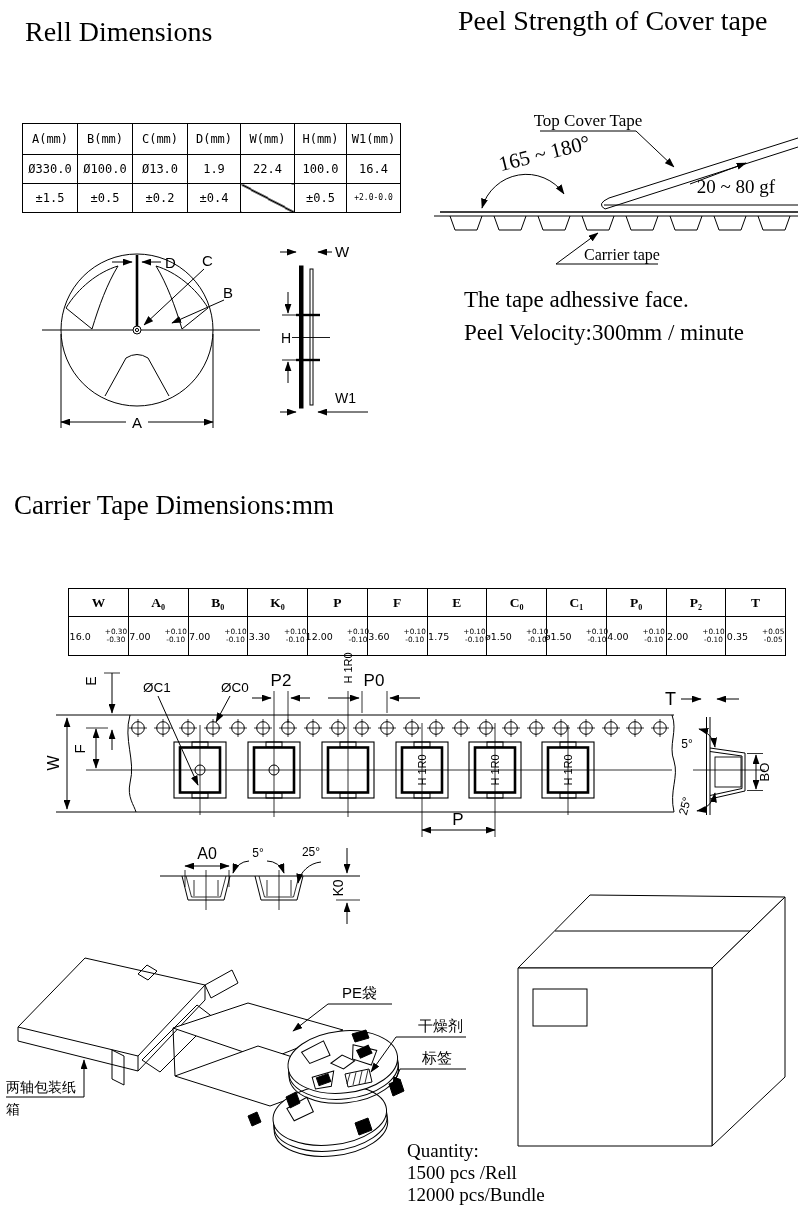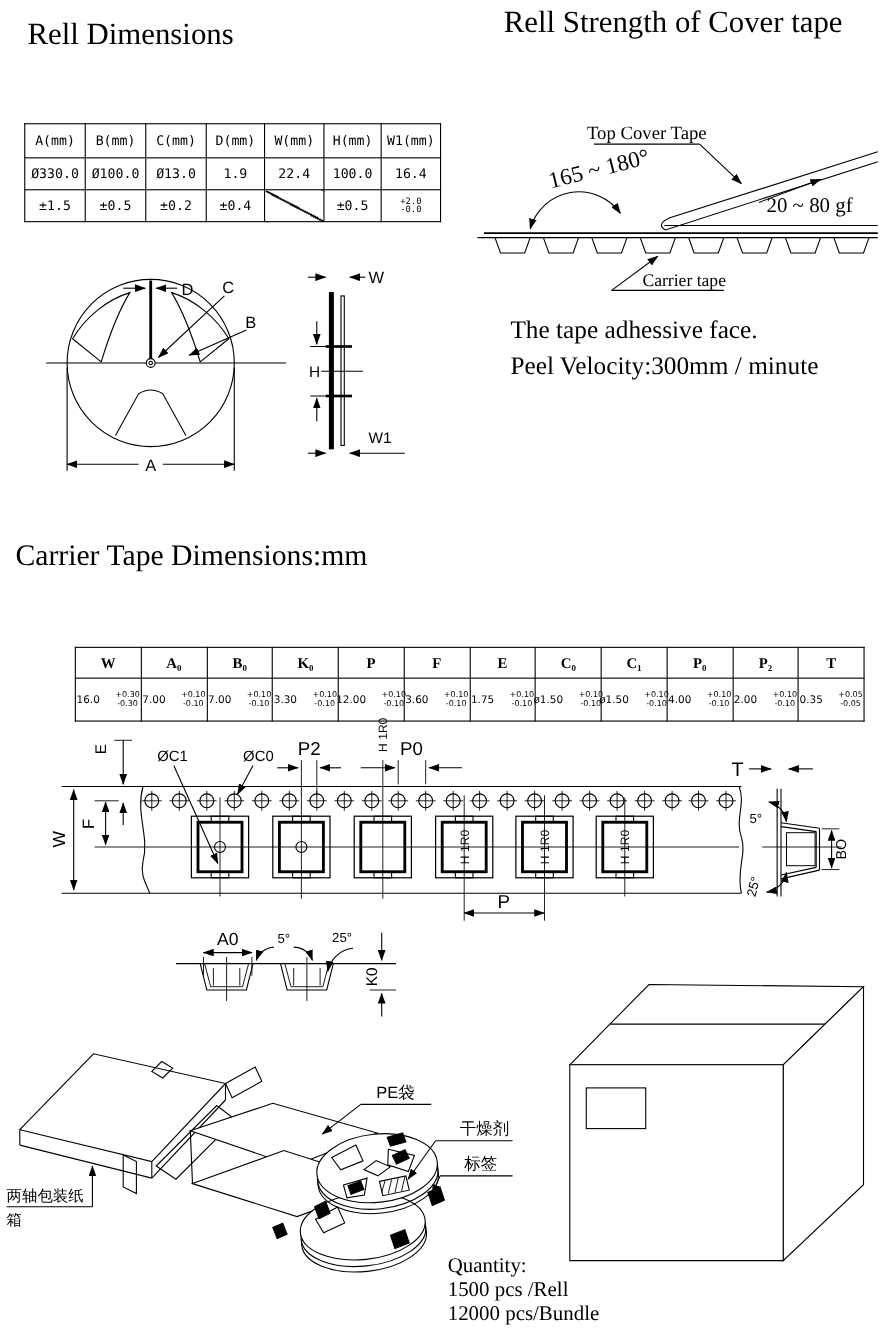--- a/index.html
+++ b/index.html
@@ -8,21 +8,21 @@
   .abs{position:absolute}
   .title{font-family:"Liberation Serif","DejaVu Serif",serif;white-space:nowrap}
   svg{position:absolute;overflow:visible}
   svg text{fill:#000}
   table{position:absolute;border-collapse:collapse;table-layout:fixed;background:#fff}
   td,th{border:1px solid #000;text-align:center;vertical-align:middle;padding:0;font-weight:normal}
   .rtab{font-family:"DejaVu Sans Mono","Liberation Mono",monospace;font-size:12px}
   .rtab th{height:30px;font-size:12px}
   .rtab td{height:28px}
   .slash{background-image:linear-gradient(to top right,transparent 48.2%,#000 48.2%,#000 51.8%,transparent 51.8%)}
-  .stk{display:flex;flex-direction:column;font-size:8px;line-height:8.5px;align-items:center;justify-content:center}
+  .stk{display:flex;font-size:8px;line-height:8.5px;align-items:flex-start;justify-content:center}
   .ctab th{height:27px;font-family:"Liberation Serif","DejaVu Sans",serif;font-weight:bold;font-size:13.5px}
   .ctab td{height:38px}
   .tv{display:flex;align-items:center;justify-content:center;gap:14px;
       font-family:"DejaVu Sans","Liberation Sans",sans-serif;font-size:9.5px}
   .tol{display:flex;flex-direction:column;font-size:7.3px;line-height:8px}
   .tol i{font-style:normal}
   .notes div{font-family:"Liberation Serif","DejaVu Serif",serif;font-size:23px;line-height:33px;white-space:nowrap}
   .qty div{font-family:"Liberation Serif","DejaVu Serif",serif;font-size:19px;line-height:22px;white-space:nowrap}
 </style>
 </head>
@@ -33,24 +33,24 @@
     <marker id="ae" viewBox="0 0 10 7" markerWidth="10" markerHeight="7" refX="9.3" refY="3.5" orient="auto" markerUnits="userSpaceOnUse">
       <path d="M0 0 L10 3.5 L0 7 Z" fill="#000"></path>
     </marker>
     <marker id="as" viewBox="0 0 10 7" markerWidth="10" markerHeight="7" refX="0.7" refY="3.5" orient="auto" markerUnits="userSpaceOnUse">
       <path d="M10 0 L0 3.5 L10 7 Z" fill="#000"></path>
     </marker>
   </defs>
 </svg>
 
 <div class="abs title" style="left:25px;top:16px;font-size:28px">Rell Dimensions</div>
-<div class="abs title" style="left:458px;top:5px;font-size:28px">Rell Strength of Cover tape</div>
+<div class="abs title" style="left:458px;top:5px;font-size:28px">Peel Strength of Cover tape</div>
 <div class="abs title" style="left:14px;top:490px;font-size:27px">Carrier Tape Dimensions:mm</div>
 
-<table class="rtab" style="left:22px;top:112px;width:378px">
+<table class="rtab" style="left:22px;top:123px;width:378px">
   <colgroup>
       <col style="width:55px">
       <col style="width:55px">
       <col style="width:55px">
       <col style="width:53px">
       <col style="width:54px">
       <col style="width:52px">
       <col style="width:54px">
     </colgroup>
   <tbody>

